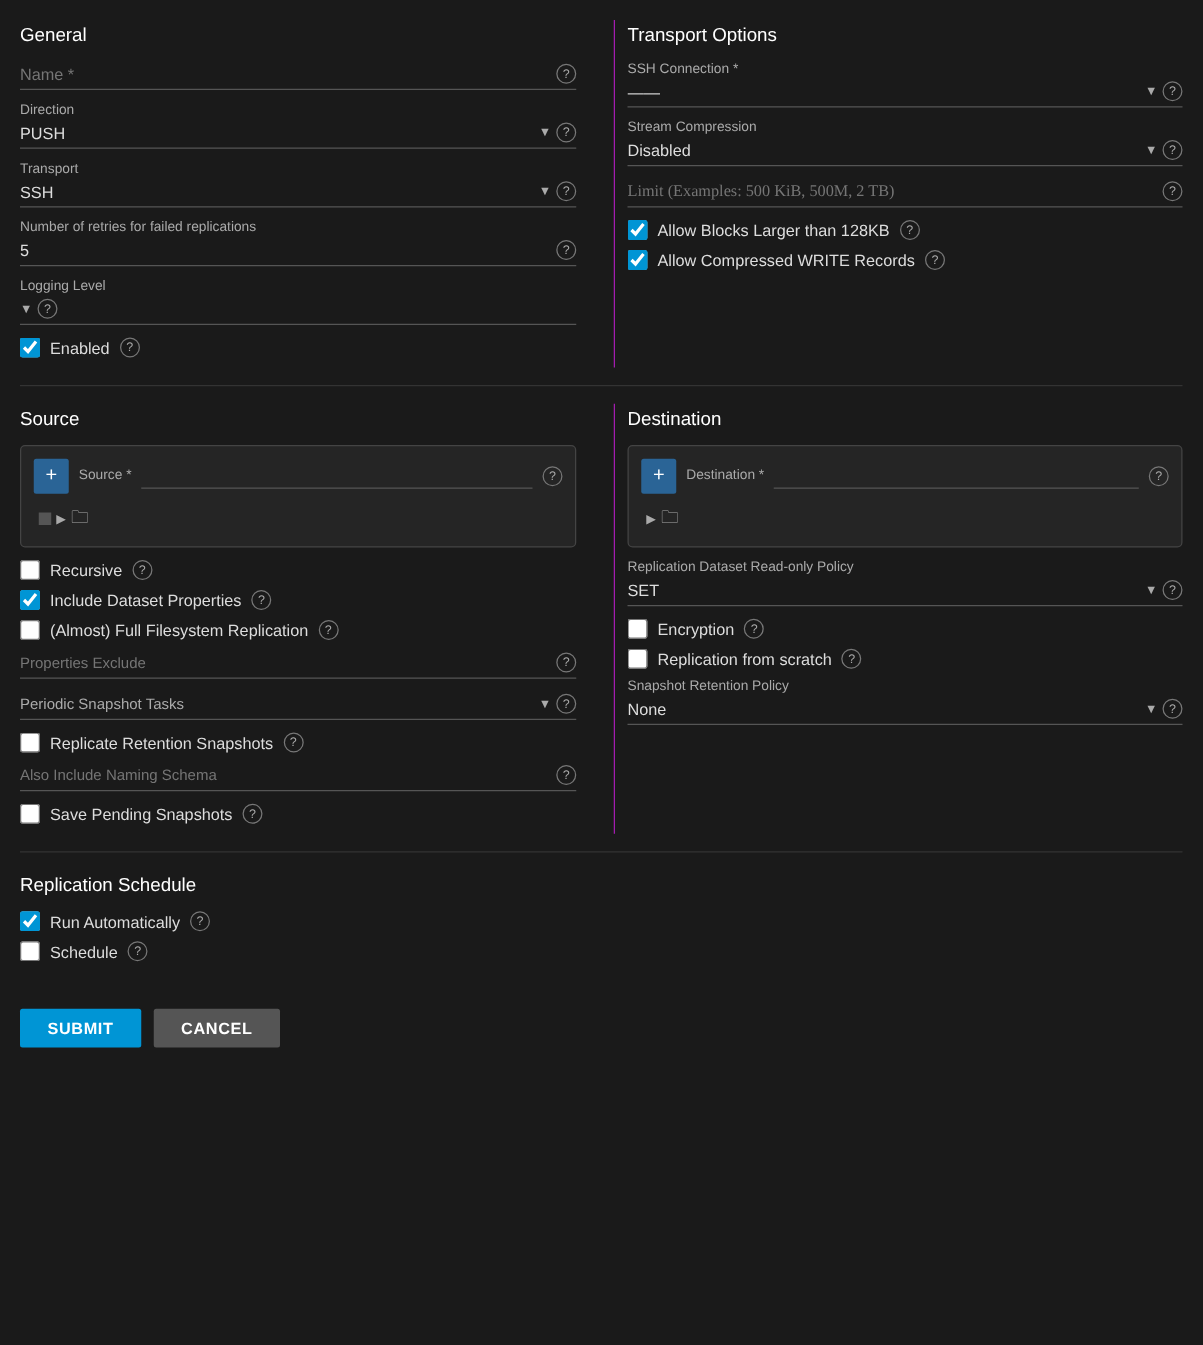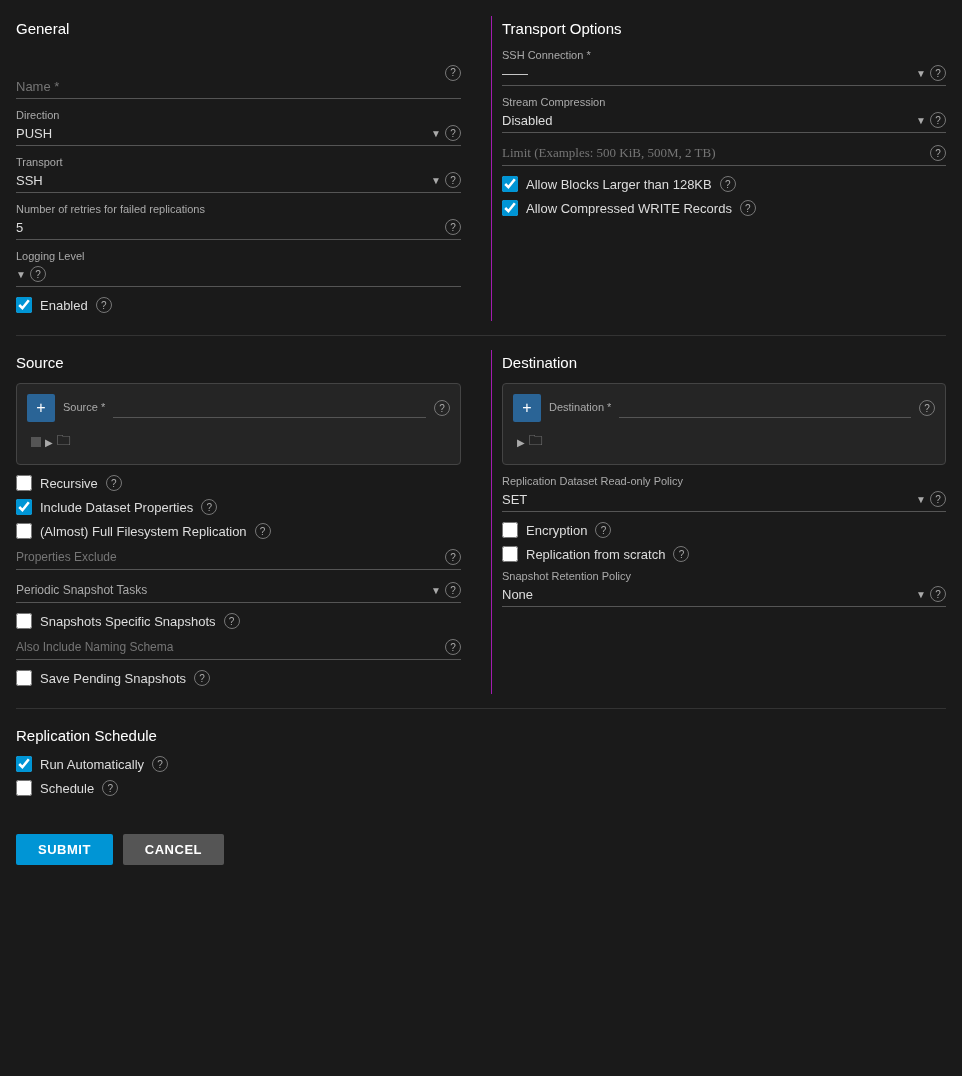--- a/index.html
+++ b/index.html
@@ -211,21 +211,20 @@
       padding: 2px 0 4px 0;
       margin-bottom: 10px;
     }
     .name-row input {
       flex: 1;
       background: transparent;
       border: none;
       outline: none;
       color: #ddd;
       font-size: 13px;
-      margin-top: 28px;
     }
   </style>
 </head>
 <body>
 
 <div class="form-container">
 
   <div class="two-col">
 
     <div class="col-left">
@@ -387,21 +386,21 @@
           <select style="color:#aaa; font-size:12px;">
             <option>Periodic Snapshot Tasks</option>
           </select>
           <span class="dropdown-arrow">▼</span>
           <span class="help-icon">?</span>
         </div>
       </div>
 
       <div class="checkbox-row">
         <input type="checkbox" id="replicate-specific-cb" style="">
-        <label class="checkbox-label" for="replicate-specific-cb">Snapshots Specific Snapshots</label>
+        <label class="checkbox-label" for="replicate-specific-cb">Replicate Retention Snapshots</label>
         <span class="help-icon">?</span>
       </div>
 
       <div class="field-group">
         <div class="input-with-help">
           <input type="text" style="color: rgb(170, 170, 170); font-size: 12px;" placeholder="Also Include Naming Schema">
           <span class="help-icon">?</span>
         </div>
       </div>
 

